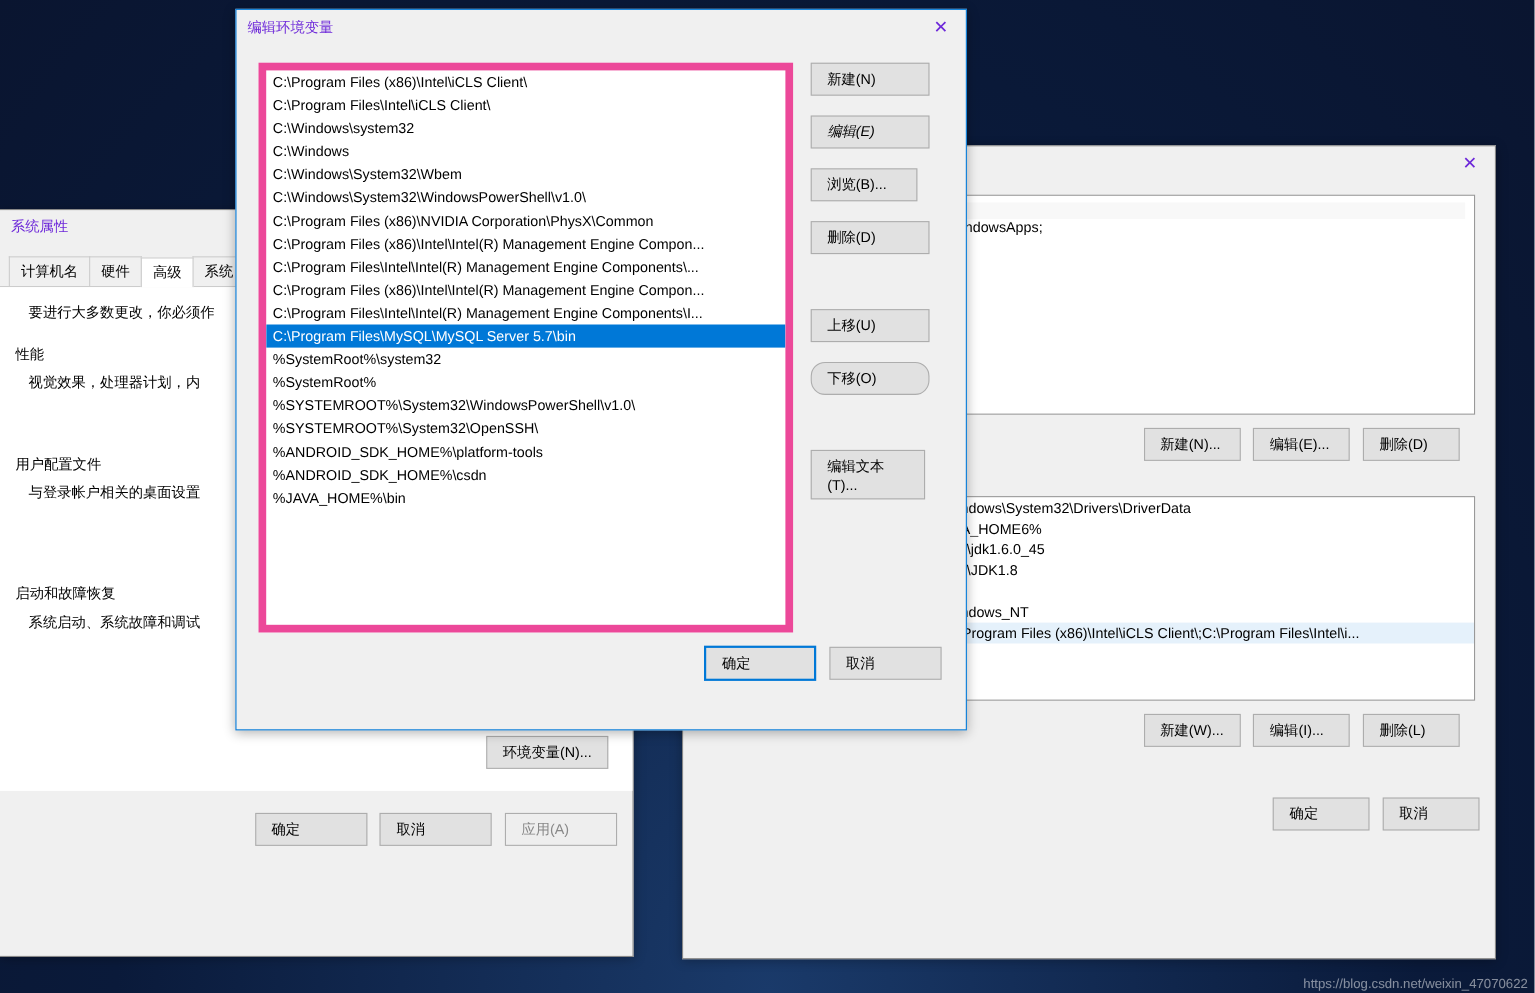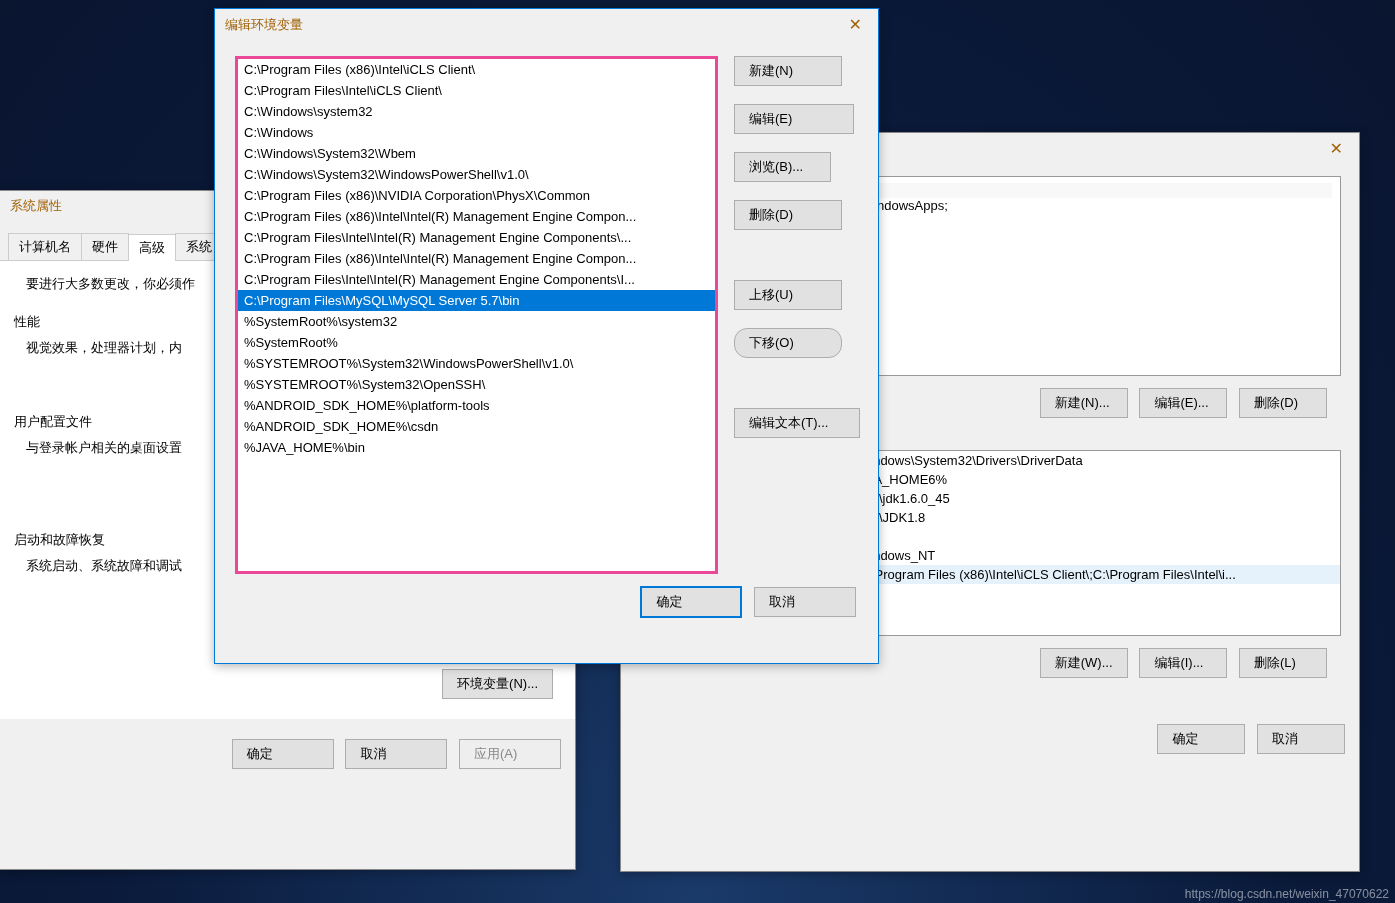--- a/index.html
+++ b/index.html
@@ -14,21 +14,21 @@
 .window {
   position: absolute;
   background: #f0f0f0;
   border: 1px solid #888;
   box-shadow: 0 2px 10px rgba(0,0,0,0.3);
 }
 .titlebar {
   display: flex; justify-content: space-between; align-items: center;
   padding: 6px 10px;
   font-size: 13px;
-  color: #a16207;
+  color: #6d28d9;
 }
 .titlebar .close-x { font-size: 16px; cursor: pointer; padding: 0 6px; }
 .tabrow { display: flex; border-bottom: 1px solid #ccc; padding: 8px 8px 0 8px; margin-top: 4px; }
 .tab {
   padding: 4px 10px;
   border: 1px solid #ccc;
   border-bottom: none;
   background: #f0f0f0;
   margin-right: -1px;
   font-size: 13px;
@@ -46,21 +46,21 @@
   cursor: pointer;
   text-align: left;
   min-width: 88px;
 }
 .btn.disabled { color: #888; background:#eee; cursor:default; }
 .btn.primary { border: 2px solid #0078d7; }
 .btn-row { text-align: right; padding: 12px 14px; }
 .btn-row .btn { margin-left: 8px; }
 .listbox {
   background: #fff;
-  border: 3px solid #ec4899;
+  border: 7px solid #ec4899;
   overflow: auto;
 }
 .list-item {
   padding: 3px 6px;
   font-size: 13px;
   white-space: nowrap;
   overflow: hidden;
   text-overflow: ellipsis;
   cursor: pointer;
 }
@@ -206,28 +206,28 @@
         <div class="list-item">%SystemRoot%\system32</div>
         <div class="list-item">%SystemRoot%</div>
         <div class="list-item">%SYSTEMROOT%\System32\WindowsPowerShell\v1.0\</div>
         <div class="list-item">%SYSTEMROOT%\System32\OpenSSH\</div>
         <div class="list-item">%ANDROID_SDK_HOME%\platform-tools</div>
         <div class="list-item">%ANDROID_SDK_HOME%\csdn</div>
         <div class="list-item">%JAVA_HOME%\bin</div>
       </div>
     <div style="flex:1; padding-left:16px; display:flex; flex-direction:column; gap:18px;">
       <span class="btn" style="width:108px;">新建(N)</span>
-      <span class="btn" style="width:120px;">编辑(E)</span>
+      <span class="btn" style="width:108px;font-style:italic;">编辑(E)</span>
       <span class="btn" style="width:97px;">浏览(B)...</span>
       <span class="btn" style="width:108px;">删除(D)</span>
       <div style="height:14px;"></div>
       <span class="btn" style="width:108px;">上移(U)</span>
       <span class="btn" style="width:108px;border-radius:13px;">下移(O)</span>
       <div style="height:14px;"></div>
-      <span class="btn" style="width:126px;">编辑文本(T)...</span>
+      <span class="btn" style="width:104px;">编辑文本(T)...</span>
     </div>
   </div>
 
   <div class="btn-row" style="padding-right:22px; padding-top:4px;">
     <span class="btn primary" style="min-width:102px;">确定</span>
     <span class="btn" style="min-width:102px;">取消</span>
   </div>
 </div>
 
 <div class="watermark">https://blog.csdn.net/weixin_47070622</div>

